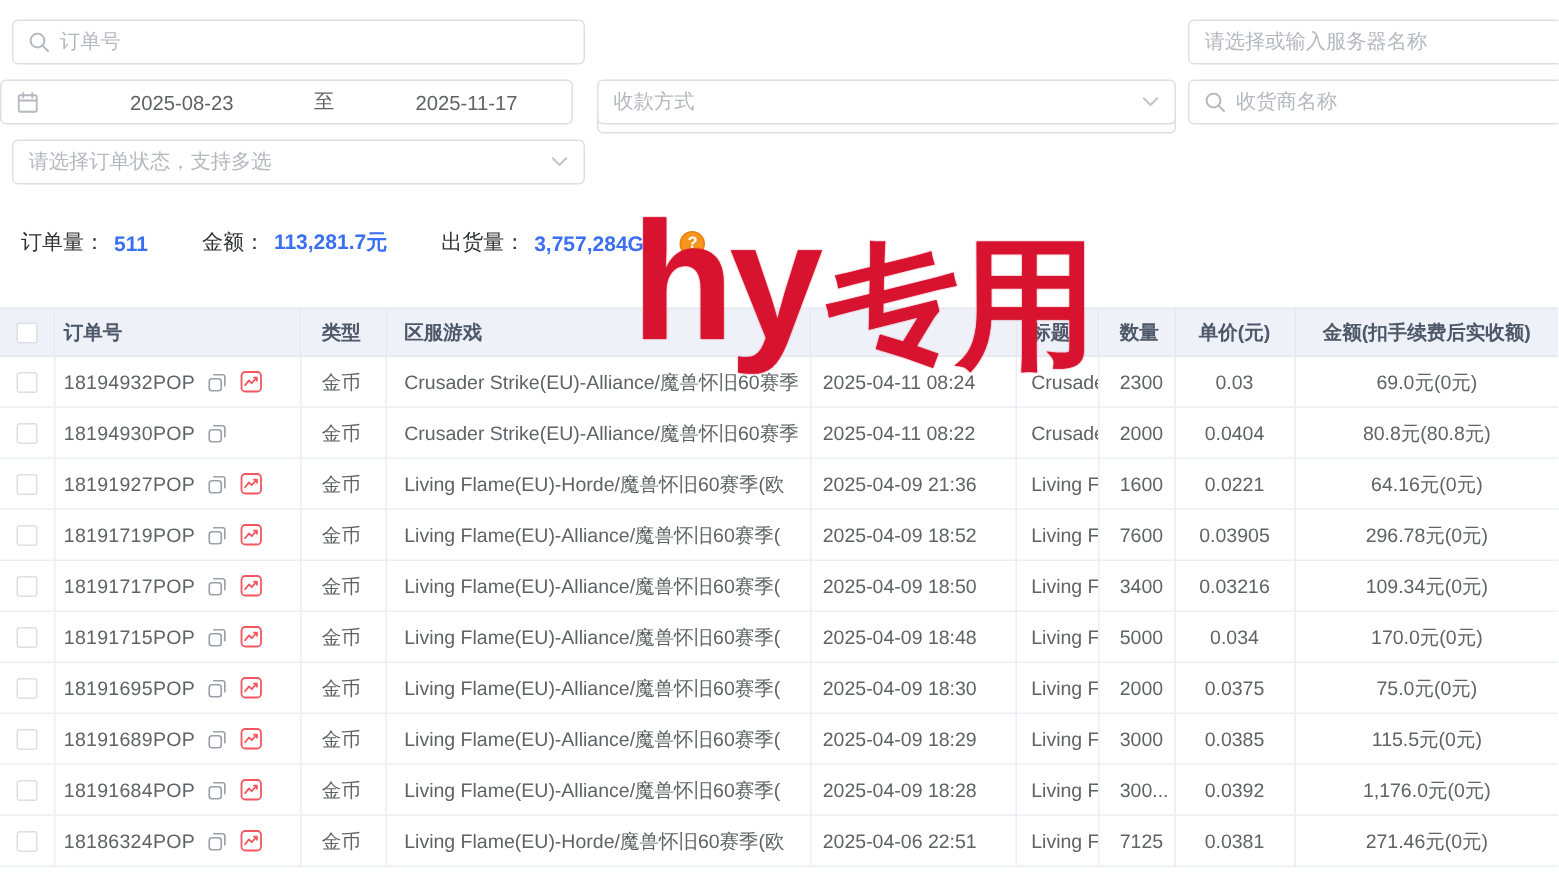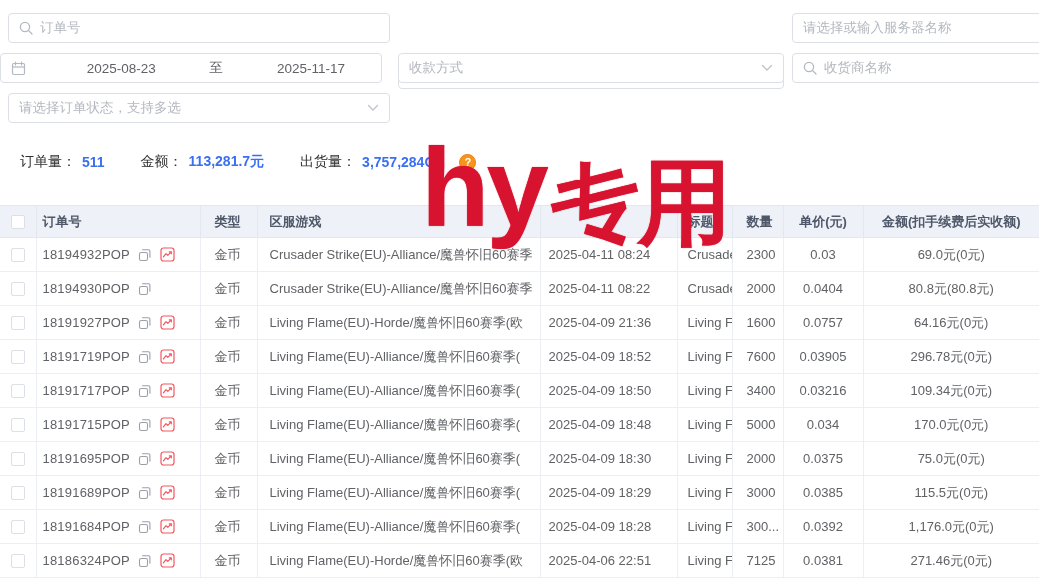--- a/index.html
+++ b/index.html
@@ -24,21 +24,21 @@
   #f-status  { left:8px;   top:93px; width:382px; }
 
   #f-date { justify-content:space-between; }
   #f-date .d { color:#606266; width:120px; text-align:center; }
   #f-date .sep { color:#606266; }
 
   
   .stats { position:absolute; left:10px; top:153px; display:flex; align-items:center;
     font-size:14px; color:#303133; }
   .stats .lbl { margin-left:36px; }
-  .stats .lbl:first-child { margin-left:10px; }
+  .stats .lbl:first-child { margin-left:4px; }
   .stats .num { color:#3a6ff2; margin-left:6px; font-weight:600; }
   .q-badge { width:17px; height:17px; border-radius:50%; background:#f7941e;
     border:1px solid #e87f12; color:#fff; font-size:11px; font-weight:bold;
     display:flex; align-items:center; justify-content:center; margin-left:24px; cursor:pointer; }
 
   
   .watermark { position:absolute; left:421px; top:126px; z-index:6; color:#d8132f;
     font-weight:900; display:flex; align-items:flex-start; pointer-events:none;
     text-shadow:0 0 1px #d8132f; }
   .wm-hy   { font-size:112px; line-height:1.1; letter-spacing:-3px; }
@@ -249,21 +249,21 @@
                 <path d="M3.4 9.8 L6 6.6 L7.8 8.4 L11.2 4.8 M9.3 4.8 H11.3 V6.8" fill="none" stroke="#f2565f" stroke-width="1.2" stroke-linecap="round" stroke-linejoin="round"></path>
               </svg>
         </span>
       </span>
     </td>
     <td>金币</td>
     <td class="t-region">Living Flame(EU)-Horde/魔兽怀旧60赛季(欧</td>
     <td class="t-time">2025-04-09 21:36</td>
     <td class="t-title">Living Flame</td>
     <td class="num">1600</td>
-    <td class="num">0.0757</td>
+    <td class="num">0.0221</td>
     <td class="num">64.16元(0元)</td>
   </tr>
       <tr>
     <td class="cell-check"><span class="checkbox"></span></td>
     <td class="col-order-cell">
       <span class="order-wrap">
         <span class="order-no">18191719POP</span>
         <span class="mini-icon">
           <svg width="14" height="14" viewBox="0 0 14 14">
                 <rect x="1.5" y="4.5" width="8" height="8" rx="1.8" fill="#fff" stroke="#9aa0aa" stroke-width="1.1"></rect>

